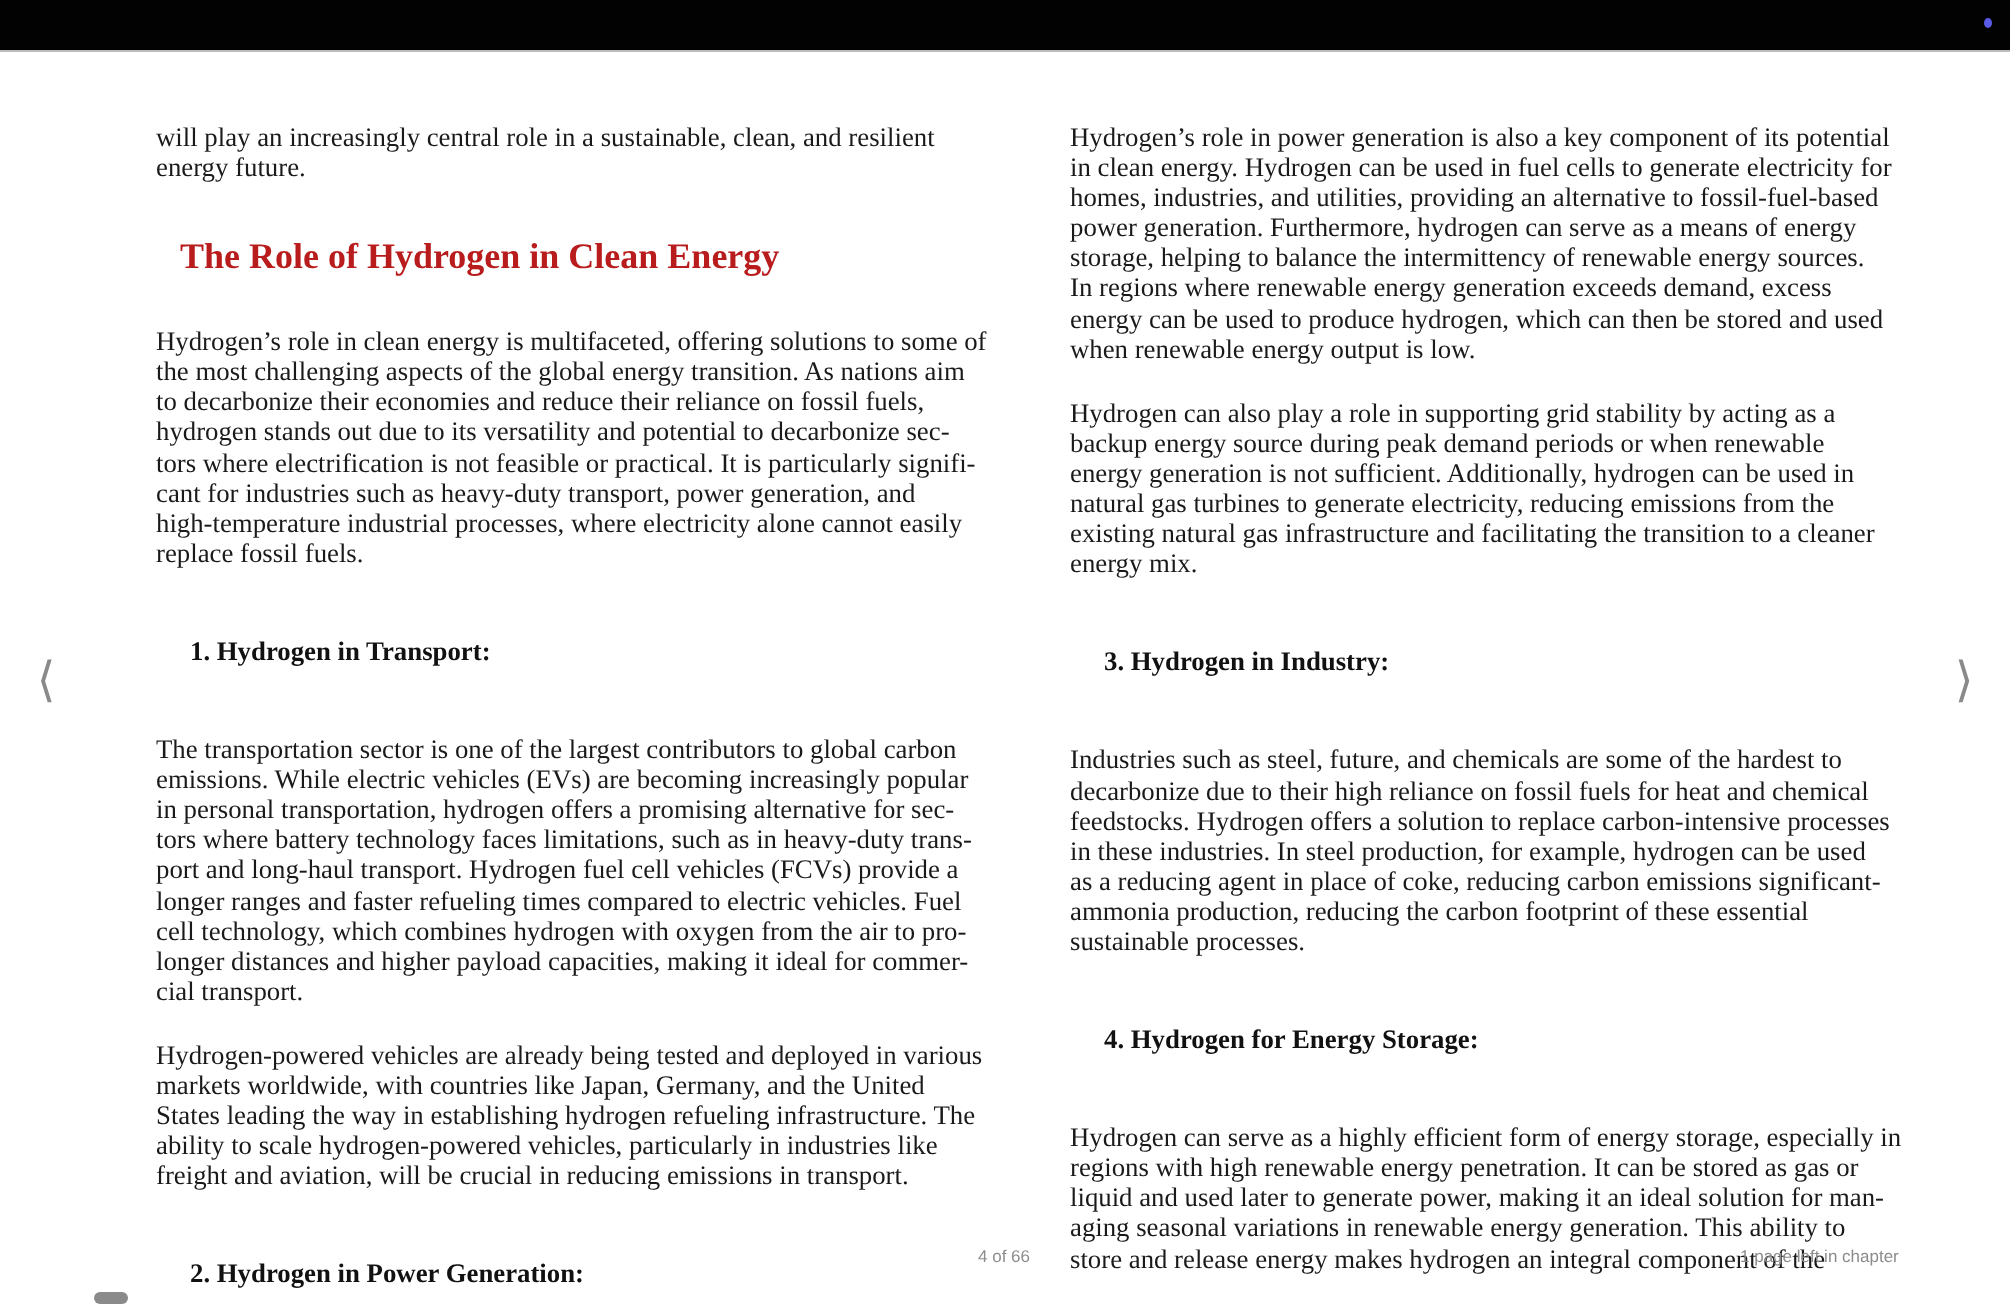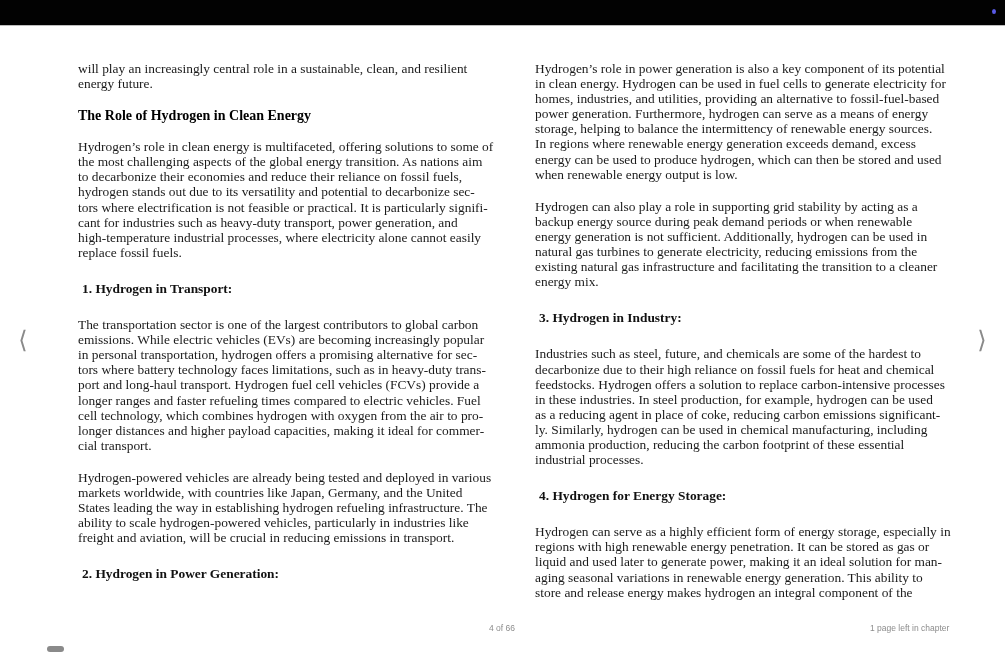--- a/index.html
+++ b/index.html
@@ -26,26 +26,26 @@
   .line {
     display:block; white-space:nowrap;
     font-family:"Liberation Serif","DejaVu Serif",serif;
     font-size:13.4px; line-height:15.1px; height:15.1px;
     letter-spacing:0px;
   }
   .gap { height:17px; }
   .gap-h { height:17px; }
   .h2 {
     font-family:"Liberation Serif","DejaVu Serif",serif;
-    font-weight:bold; font-size:14px; line-height:18px; margin:0;
-    color:#000000;
+    font-weight:bold; font-size:18px; line-height:18px; margin:12px;
+    color:#b91c1c;
   }
   .h3 {
     font-family:"Liberation Serif","DejaVu Serif",serif;
-    font-weight:bold; font-size:13.4px; line-height:15.1px; margin:4px;
+    font-weight:bold; font-size:13.4px; line-height:15.1px; margin:17px;
     color:#111;
   }
   .nav-arrow {
     position:absolute; top:324px; width:20px; height:32px;
     display:flex; align-items:center; justify-content:center;
     color:#8a8a8a; font-family:"DejaVu Sans",sans-serif; font-size:24px;
     cursor:pointer; user-select:none;
   }
   .nav-prev { left:13px; }
   .nav-next { left:972px; }
@@ -141,23 +141,22 @@
   </div>
   <div class="gap"></div>
   <h3 class="h3">3. Hydrogen in Industry:</h3>
   <div class="gap"></div>
   <div class="para">
     <span class="line">Industries such as steel, future, and chemicals are some of the hardest to</span>
     <span class="line">decarbonize due to their high reliance on fossil fuels for heat and chemical</span>
     <span class="line">feedstocks. Hydrogen offers a solution to replace carbon-intensive processes</span>
     <span class="line">in these industries. In steel production, for example, hydrogen can be used</span>
     <span class="line">as a reducing agent in place of coke, reducing carbon emissions significant-</span>
-    <span class="line">ly. Similarly, hydrogen can be used in chemical manufacturing, including</span>
     <span class="line">ammonia production, reducing the carbon footprint of these essential</span>
-    <span class="line">industrial processes.</span>
+    <span class="line">sustainable processes.</span>
   </div>
   <div class="gap"></div>
   <h3 class="h3">4. Hydrogen for Energy Storage:</h3>
   <div class="gap"></div>
   <div class="para">
     <span class="line">Hydrogen can serve as a highly efficient form of energy storage, especially in</span>
     <span class="line">regions with high renewable energy penetration. It can be stored as gas or</span>
     <span class="line">liquid and used later to generate power, making it an ideal solution for man-</span>
     <span class="line">aging seasonal variations in renewable energy generation. This ability to</span>
     <span class="line">store and release energy makes hydrogen an integral component of the</span>

